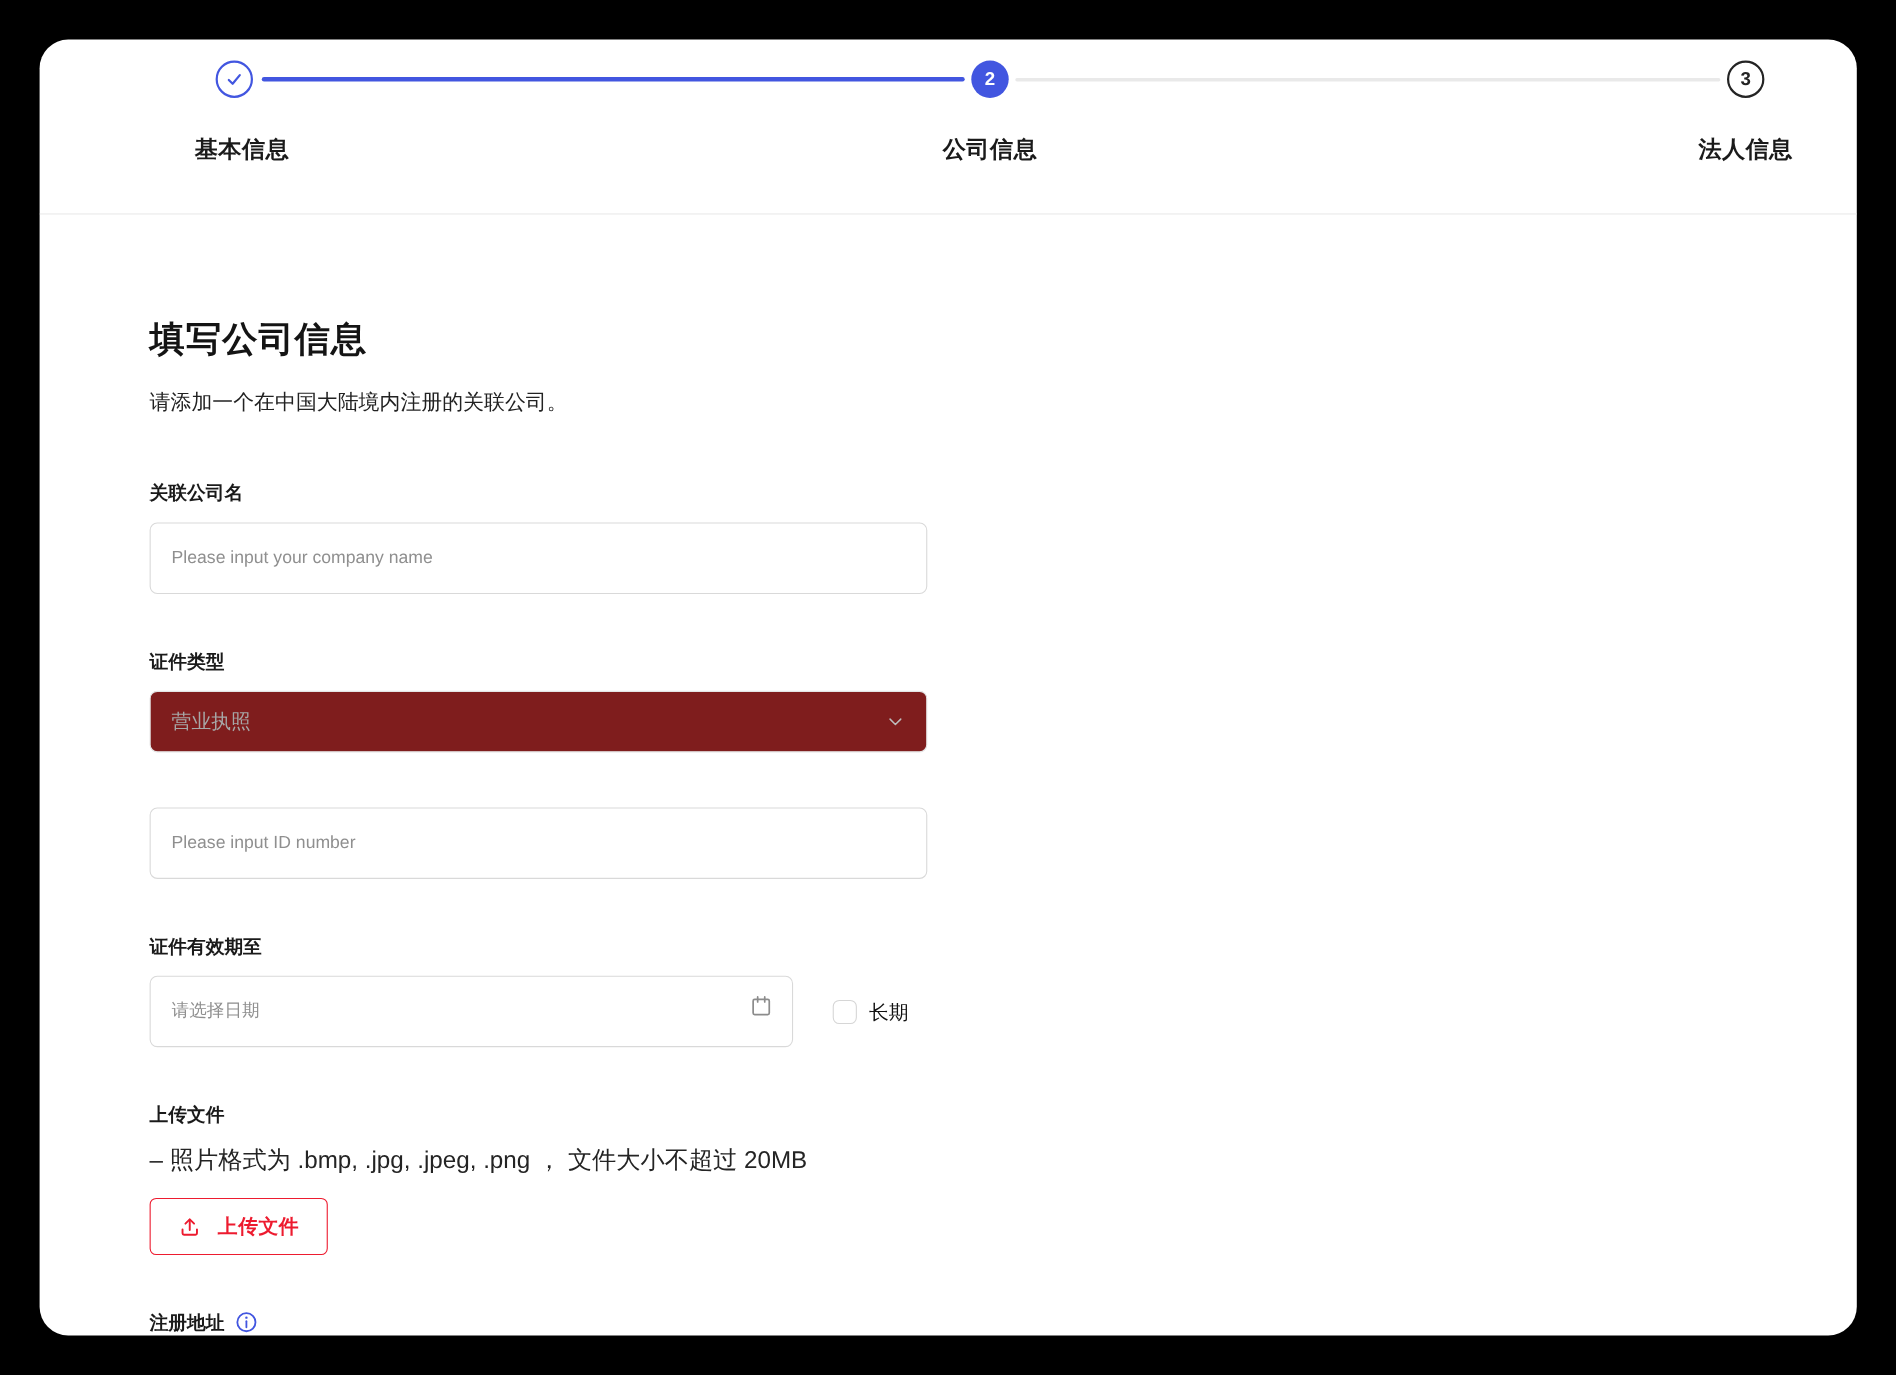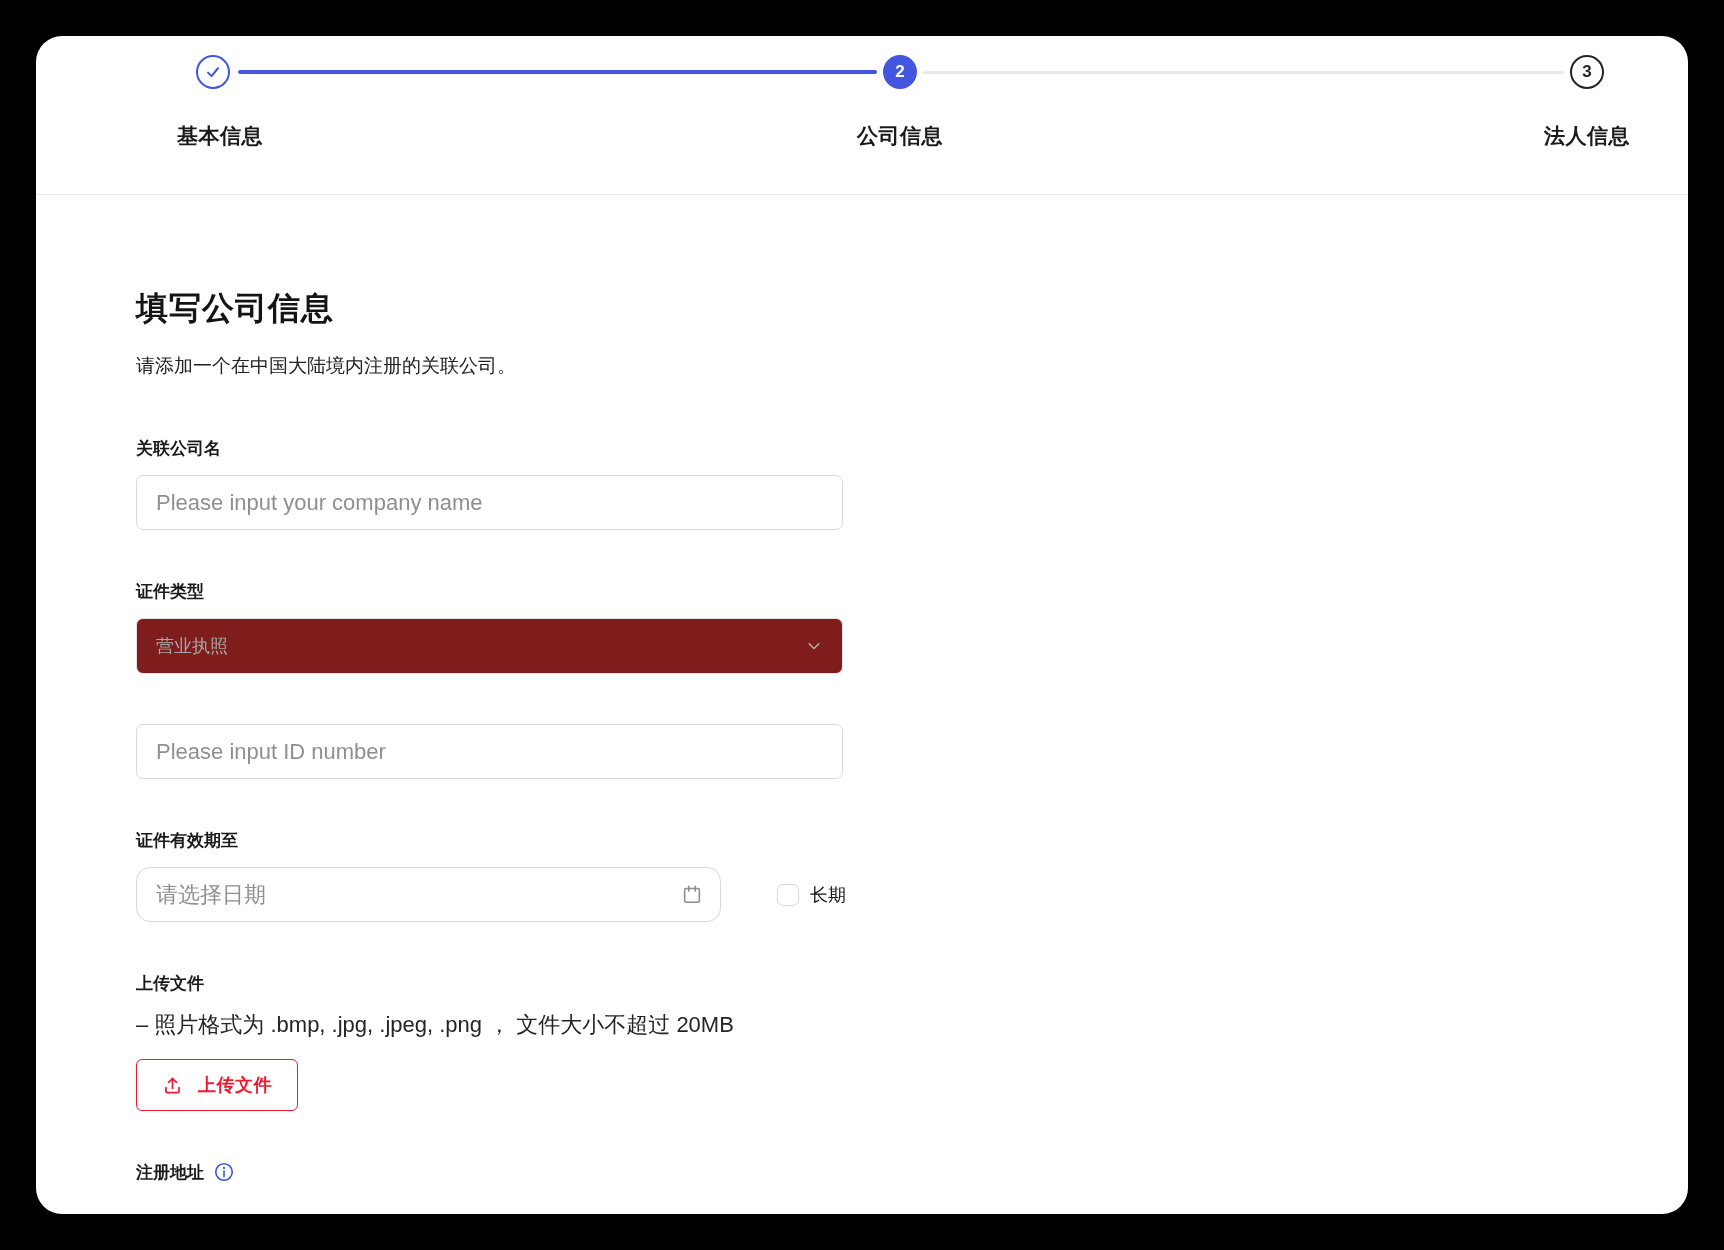--- a/index.html
+++ b/index.html
@@ -33,38 +33,38 @@
   .step-label.l2{left:864px;}
   .step-label.l3{left:1551px;}
   
   .content{padding:0 0 0 100px;}
   .title{margin:92px 0 0;font-size:32px;font-weight:700;color:#141414;letter-spacing:1px;}
   .subtitle{margin:22px 0 0;font-size:19px;color:#222;}
   .field{margin-top:50px;}
   .field.first{margin-top:58px;}
   .label{font-size:17px;line-height:24px;font-weight:600;color:#1a1a1a;margin-bottom:14px;}
   .text-input{
-    width:707px;height:55px;box-sizing:border-box;border:1px solid #d9d9d9;border-radius:7px;
-    padding:0 19px;font-size:22px;color:#1f1f1f;outline:none;background:#fff;
+    width:707px;height:65px;box-sizing:border-box;border:1px solid #d9d9d9;border-radius:7px;
+    padding:0 19px;font-size:16px;color:#1f1f1f;outline:none;background:#fff;
     font-family:inherit;
   }
   .text-input::placeholder{color:#8f8f8f;opacity:1;}
   
   .select-box{
     width:707px;height:56px;box-sizing:border-box;border:1px solid #e4e4e4;border-radius:7px;
     background:#7f1d1d;display:flex;align-items:center;justify-content:space-between;
     padding:0 19px;font-size:18px;color:#a7a7a7;
   }
   .select-box .chev{flex:none;}
   
   .date-row{display:flex;align-items:center;}
   .date-wrap{position:relative;width:585px;}
-  .date-wrap .text-input{width:585px;padding-right:24px;border-radius:14px;}
+  .date-wrap .text-input{width:585px;padding-right:24px;}
   .date-wrap .cal{position:absolute;right:18px;top:17px;}
-  .checkbox-wrap{display:flex;align-items:center;margin-left:56px;cursor:pointer;}
+  .checkbox-wrap{display:flex;align-items:center;margin-left:36px;cursor:pointer;}
   .checkbox{
     width:22px;height:22px;box-sizing:border-box;border:1.5px solid #d6d6d6;border-radius:6px;background:#fff;
   }
   .checkbox-label{margin-left:11px;font-size:18px;font-weight:500;color:#111;}
   
   .upload-note{margin:10px 0 0;font-size:22px;color:#242424;}
   .upload-btn{
     margin-top:19px;display:inline-flex;align-items:center;gap:15px;height:52px;padding:0 25px;
     background:#fff;border:1px solid var(--accent-red,#ed1b2f);border-radius:6px;
     color:var(--accent-red,#ed1b2f);font-size:18px;font-weight:600;cursor:pointer;

